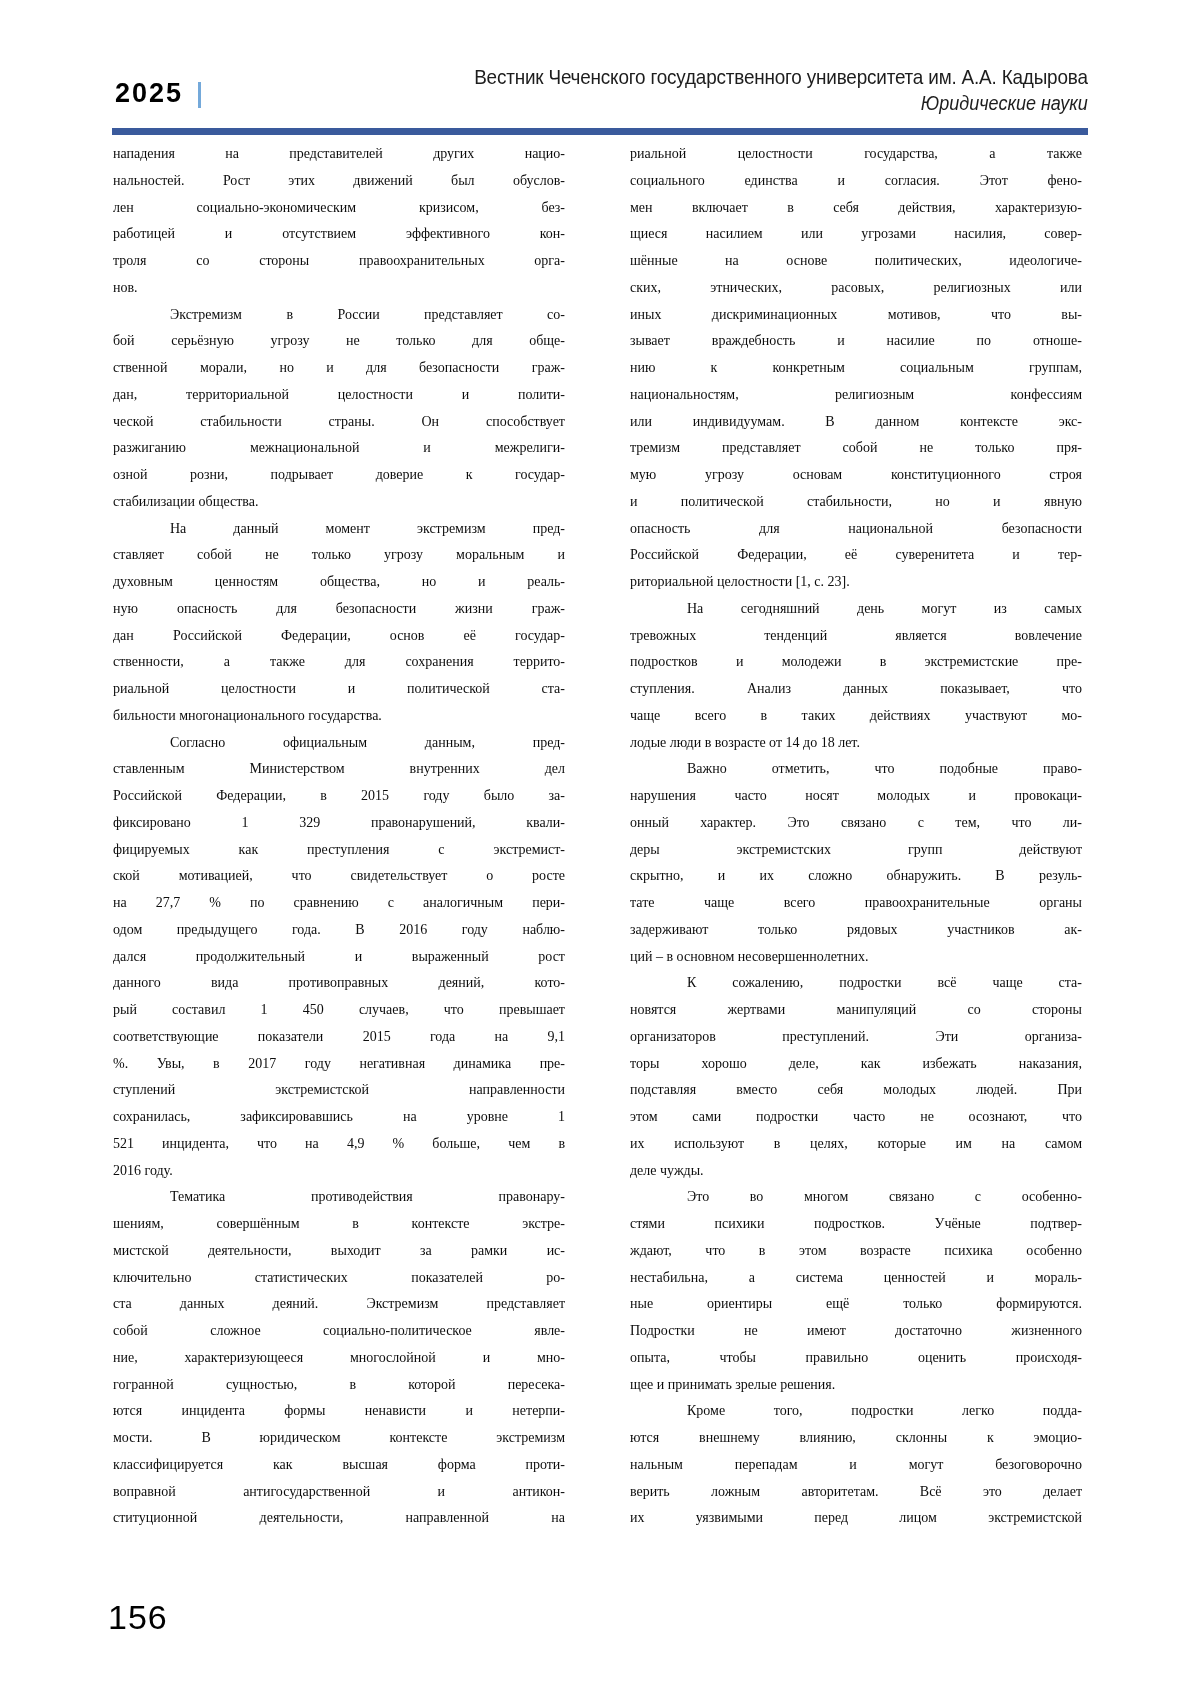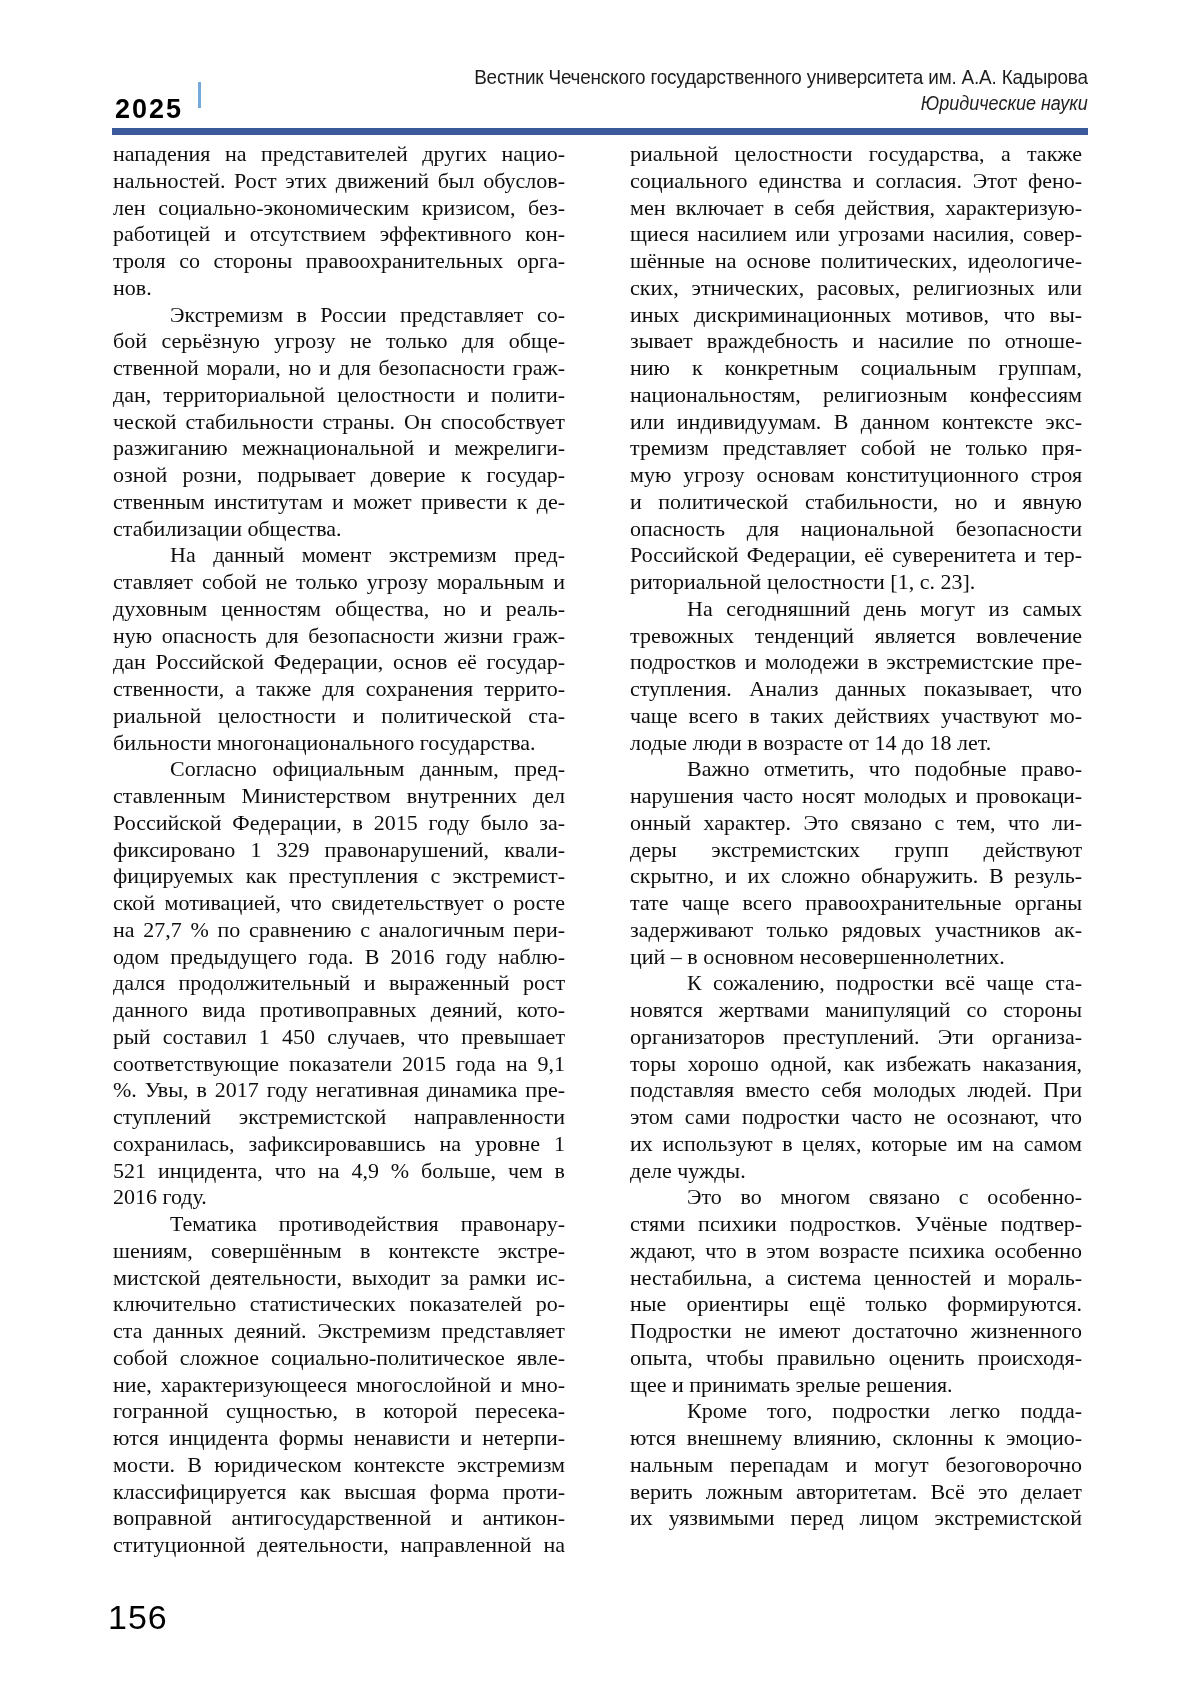--- a/index.html
+++ b/index.html
@@ -5,41 +5,41 @@
   html,body{margin:0;padding:0;}
   body{
     width:1200px;height:1697px;background:#ffffff;position:relative;
     font-family:"Liberation Serif", serif;color:#0d0d0d;overflow:hidden;
   }
   .page{position:absolute;inset:0;}
   
   .year{
     position:absolute;left:115px;top:80px;
     font-family:"Liberation Sans", sans-serif;font-weight:bold;
-    font-size:27px;line-height:27px;letter-spacing:2px;color:#000;margin-top:16px;
+    font-size:27px;line-height:27px;letter-spacing:2px;color:#000;
   }
   .year-bar{
     position:absolute;left:198px;top:82px;width:3px;height:26px;
     background:var(--bar-blue,#74a9da);
   }
   .header-right{
     position:absolute;right:112px;top:64px;text-align:right;
     font-family:"Liberation Sans", sans-serif;color:#1d1d1d;
     transform:scaleX(0.9);transform-origin:100% 0;
   }
   .journal-title{font-size:21px;line-height:26px;letter-spacing:-0.2px;}
   .journal-section{font-size:20px;line-height:26px;font-style:italic;}
   .header-rule{
     position:absolute;left:112px;top:128px;width:976px;height:7px;
     background:var(--rule-blue,#3a5a9c);
   }
   
   .col{
     position:absolute;top:141px;width:452px;
-    font-size:22px;line-height:26.75px;
+    font-size:14px;line-height:26.75px;
   }
   .col-left{left:113px;}
   .col-right{left:630px;}
   .line{
     height:26.75px;overflow:hidden;
     text-align:justify;text-align-last:justify;
   }
   .line.end{text-align-last:left;}
   .line.ind{text-indent:57px;}
   
@@ -71,21 +71,20 @@
       <div class="line">работицей и отсутствием эффективного кон-</div>
       <div class="line">троля со стороны правоохранительных орга-</div>
       <div class="line end">нов.</div>
       <div class="line ind">Экстремизм в России представляет со-</div>
       <div class="line">бой серьёзную угрозу не только для обще-</div>
       <div class="line">ственной морали, но и для безопасности граж-</div>
       <div class="line">дан, территориальной целостности и полити-</div>
       <div class="line">ческой стабильности страны. Он способствует</div>
       <div class="line">разжиганию межнациональной и межрелиги-</div>
       <div class="line">озной розни, подрывает доверие к государ-</div>
-      <div class="line">ственным институтам и может привести к де-</div>
       <div class="line end">стабилизации общества.</div>
       <div class="line ind">На данный момент экстремизм пред-</div>
       <div class="line">ставляет собой не только угрозу моральным и</div>
       <div class="line">духовным ценностям общества, но и реаль-</div>
       <div class="line">ную опасность для безопасности жизни граж-</div>
       <div class="line">дан Российской Федерации, основ её государ-</div>
       <div class="line">ственности, а также для сохранения террито-</div>
       <div class="line">риальной целостности и политической ста-</div>
       <div class="line end">бильности многонационального государства.</div>
       <div class="line ind">Согласно официальным данным, пред-</div>
@@ -147,21 +146,21 @@
       <div class="line">нарушения часто носят молодых и провокаци-</div>
       <div class="line">онный характер. Это связано с тем, что ли-</div>
       <div class="line">деры экстремистских групп действуют</div>
       <div class="line">скрытно, и их сложно обнаружить. В резуль-</div>
       <div class="line">тате чаще всего правоохранительные органы</div>
       <div class="line">задерживают только рядовых участников ак-</div>
       <div class="line end">ций – в основном несовершеннолетних.</div>
       <div class="line ind">К сожалению, подростки всё чаще ста-</div>
       <div class="line">новятся жертвами манипуляций со стороны</div>
       <div class="line">организаторов преступлений. Эти организа-</div>
-      <div class="line">торы хорошо одной, как избежать наказания,</div>
+      <div class="line">торы хорошо деле, как избежать наказания,</div>
       <div class="line">подставляя вместо себя молодых людей. При</div>
       <div class="line">этом сами подростки часто не осознают, что</div>
       <div class="line">их используют в целях, которые им на самом</div>
       <div class="line end">деле чужды.</div>
       <div class="line ind">Это во многом связано с особенно-</div>
       <div class="line">стями психики подростков. Учёные подтвер-</div>
       <div class="line">ждают, что в этом возрасте психика особенно</div>
       <div class="line">нестабильна, а система ценностей и мораль-</div>
       <div class="line">ные ориентиры ещё только формируются.</div>
       <div class="line">Подростки не имеют достаточно жизненного</div>

